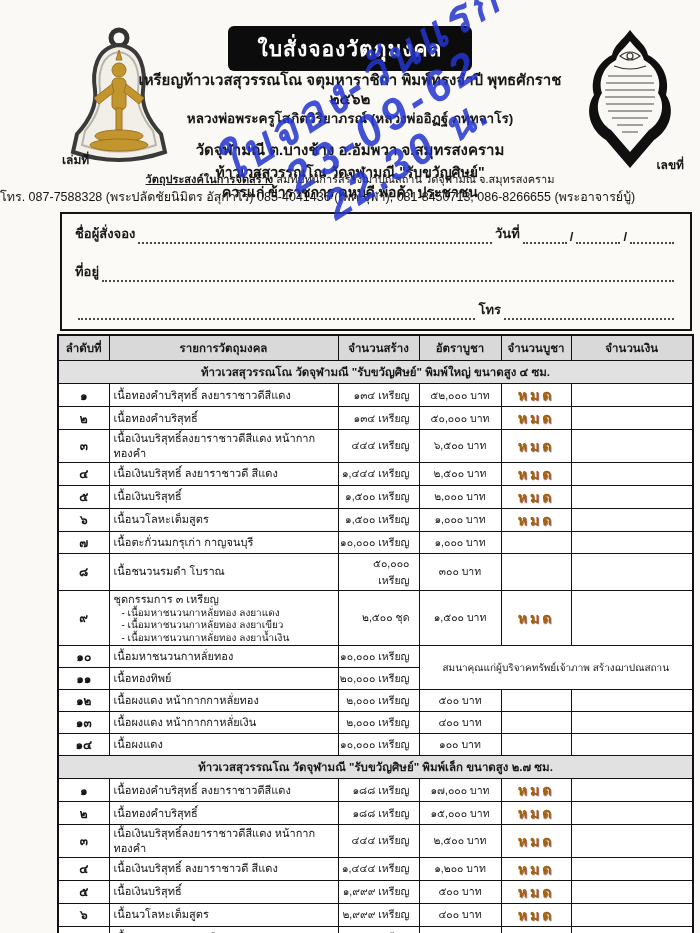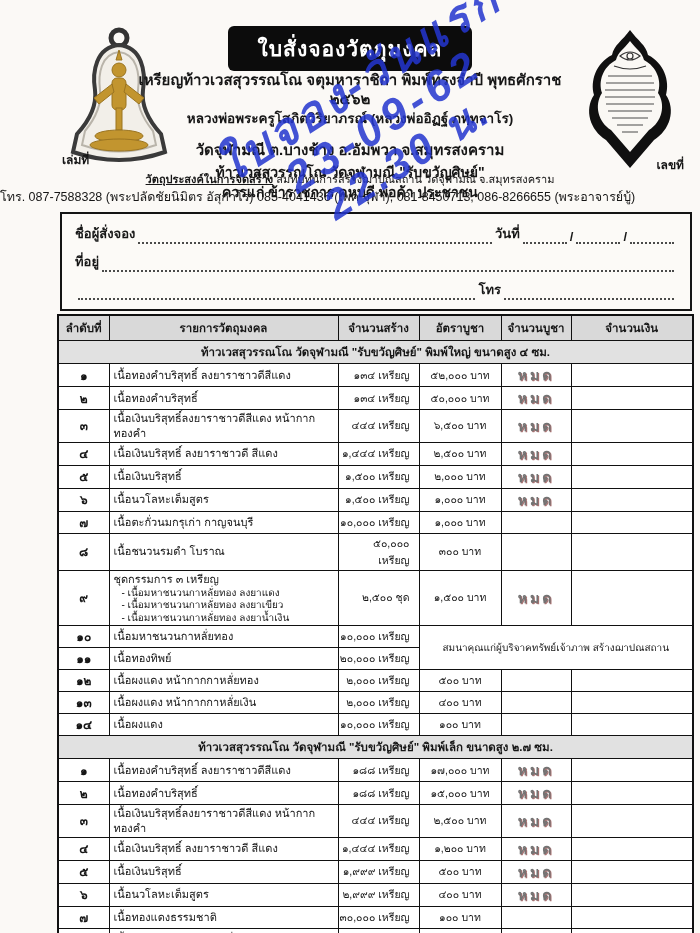--- a/index.html
+++ b/index.html
@@ -29,40 +29,40 @@
   
   .handwrite{position:absolute;left:168px;top:52px;width:430px;text-align:center;
     transform:rotate(-33deg);transform-origin:center center;color:#2436cf;opacity:.85;
     font-weight:bold;font-style:italic;pointer-events:none;z-index:30;line-height:1.02;}
   .hw1{font-size:46px;letter-spacing:4px;}
   .hw2{font-size:44px;letter-spacing:6px;}
   .hw3{font-size:42px;letter-spacing:4px;}
 
   
   .order-box{margin:0 0 0 60px;width:602px;border:2px solid #141414;padding:7px 13px 9px 13px;background:#fcfaf7;}
-  .f-row{display:flex;align-items:flex-end;font-size:13px;font-weight:bold;margin-top:7px;}
+  .f-row{display:flex;align-items:flex-end;font-size:13px;font-weight:bold;margin-top:17px;}
   .f-row:first-child{margin-top:2px;}
   .dots{flex:1;border-bottom:2px dotted #4a4a4a;height:15px;margin:0 3px;}
   .dots.mid{flex:0 0 44px;}
 
   
   table.order{border-collapse:collapse;margin:3px 0 0 57px;width:635px;table-layout:fixed;
     border:2px solid #111;background:#fff;}
   table.order th,table.order td{border:1px solid #111;}
   table.order th{background:#d9d9d9;font-size:11.5px;padding:3px 1px;}
   tr.band td{background:#e1e1e1;text-align:center;font-weight:bold;font-size:11.5px;padding:2px;}
   td.c-no{text-align:center;font-weight:bold;font-size:12px;}
   td.c-item{font-size:11px;padding:1px 4px;line-height:1.35;margin-left:16px;}
   td.c-item .sub{font-size:10px;line-height:1.25;padding-left:8px;}
   td.c-qty{text-align:right;font-size:10.5px;padding:1px 9px 1px 1px;}
   td.c-price{text-align:center;font-size:10.5px;padding:1px 2px;margin-top:38px;}
   td.c-status{text-align:center;padding:0;}
   td.c-money{padding:0;}
   td.c-note{font-size:10px;text-align:center;line-height:1.2;padding:1px 2px;}
-  .sold{color:#737373;font-weight:900;font-size:14px;letter-spacing:3px;
+  .sold{color:#a16207;font-weight:900;font-size:14px;letter-spacing:3px;
     text-shadow:1px 1px 0 rgba(100,0,0,.55);font-family:"DejaVu Sans",sans-serif;}
 </style>
 </head>
 <body>
 
 <div class="sheet">
 
   <div class="hdr">
 
     <svg class="emblem left" viewBox="0 0 126 170">

